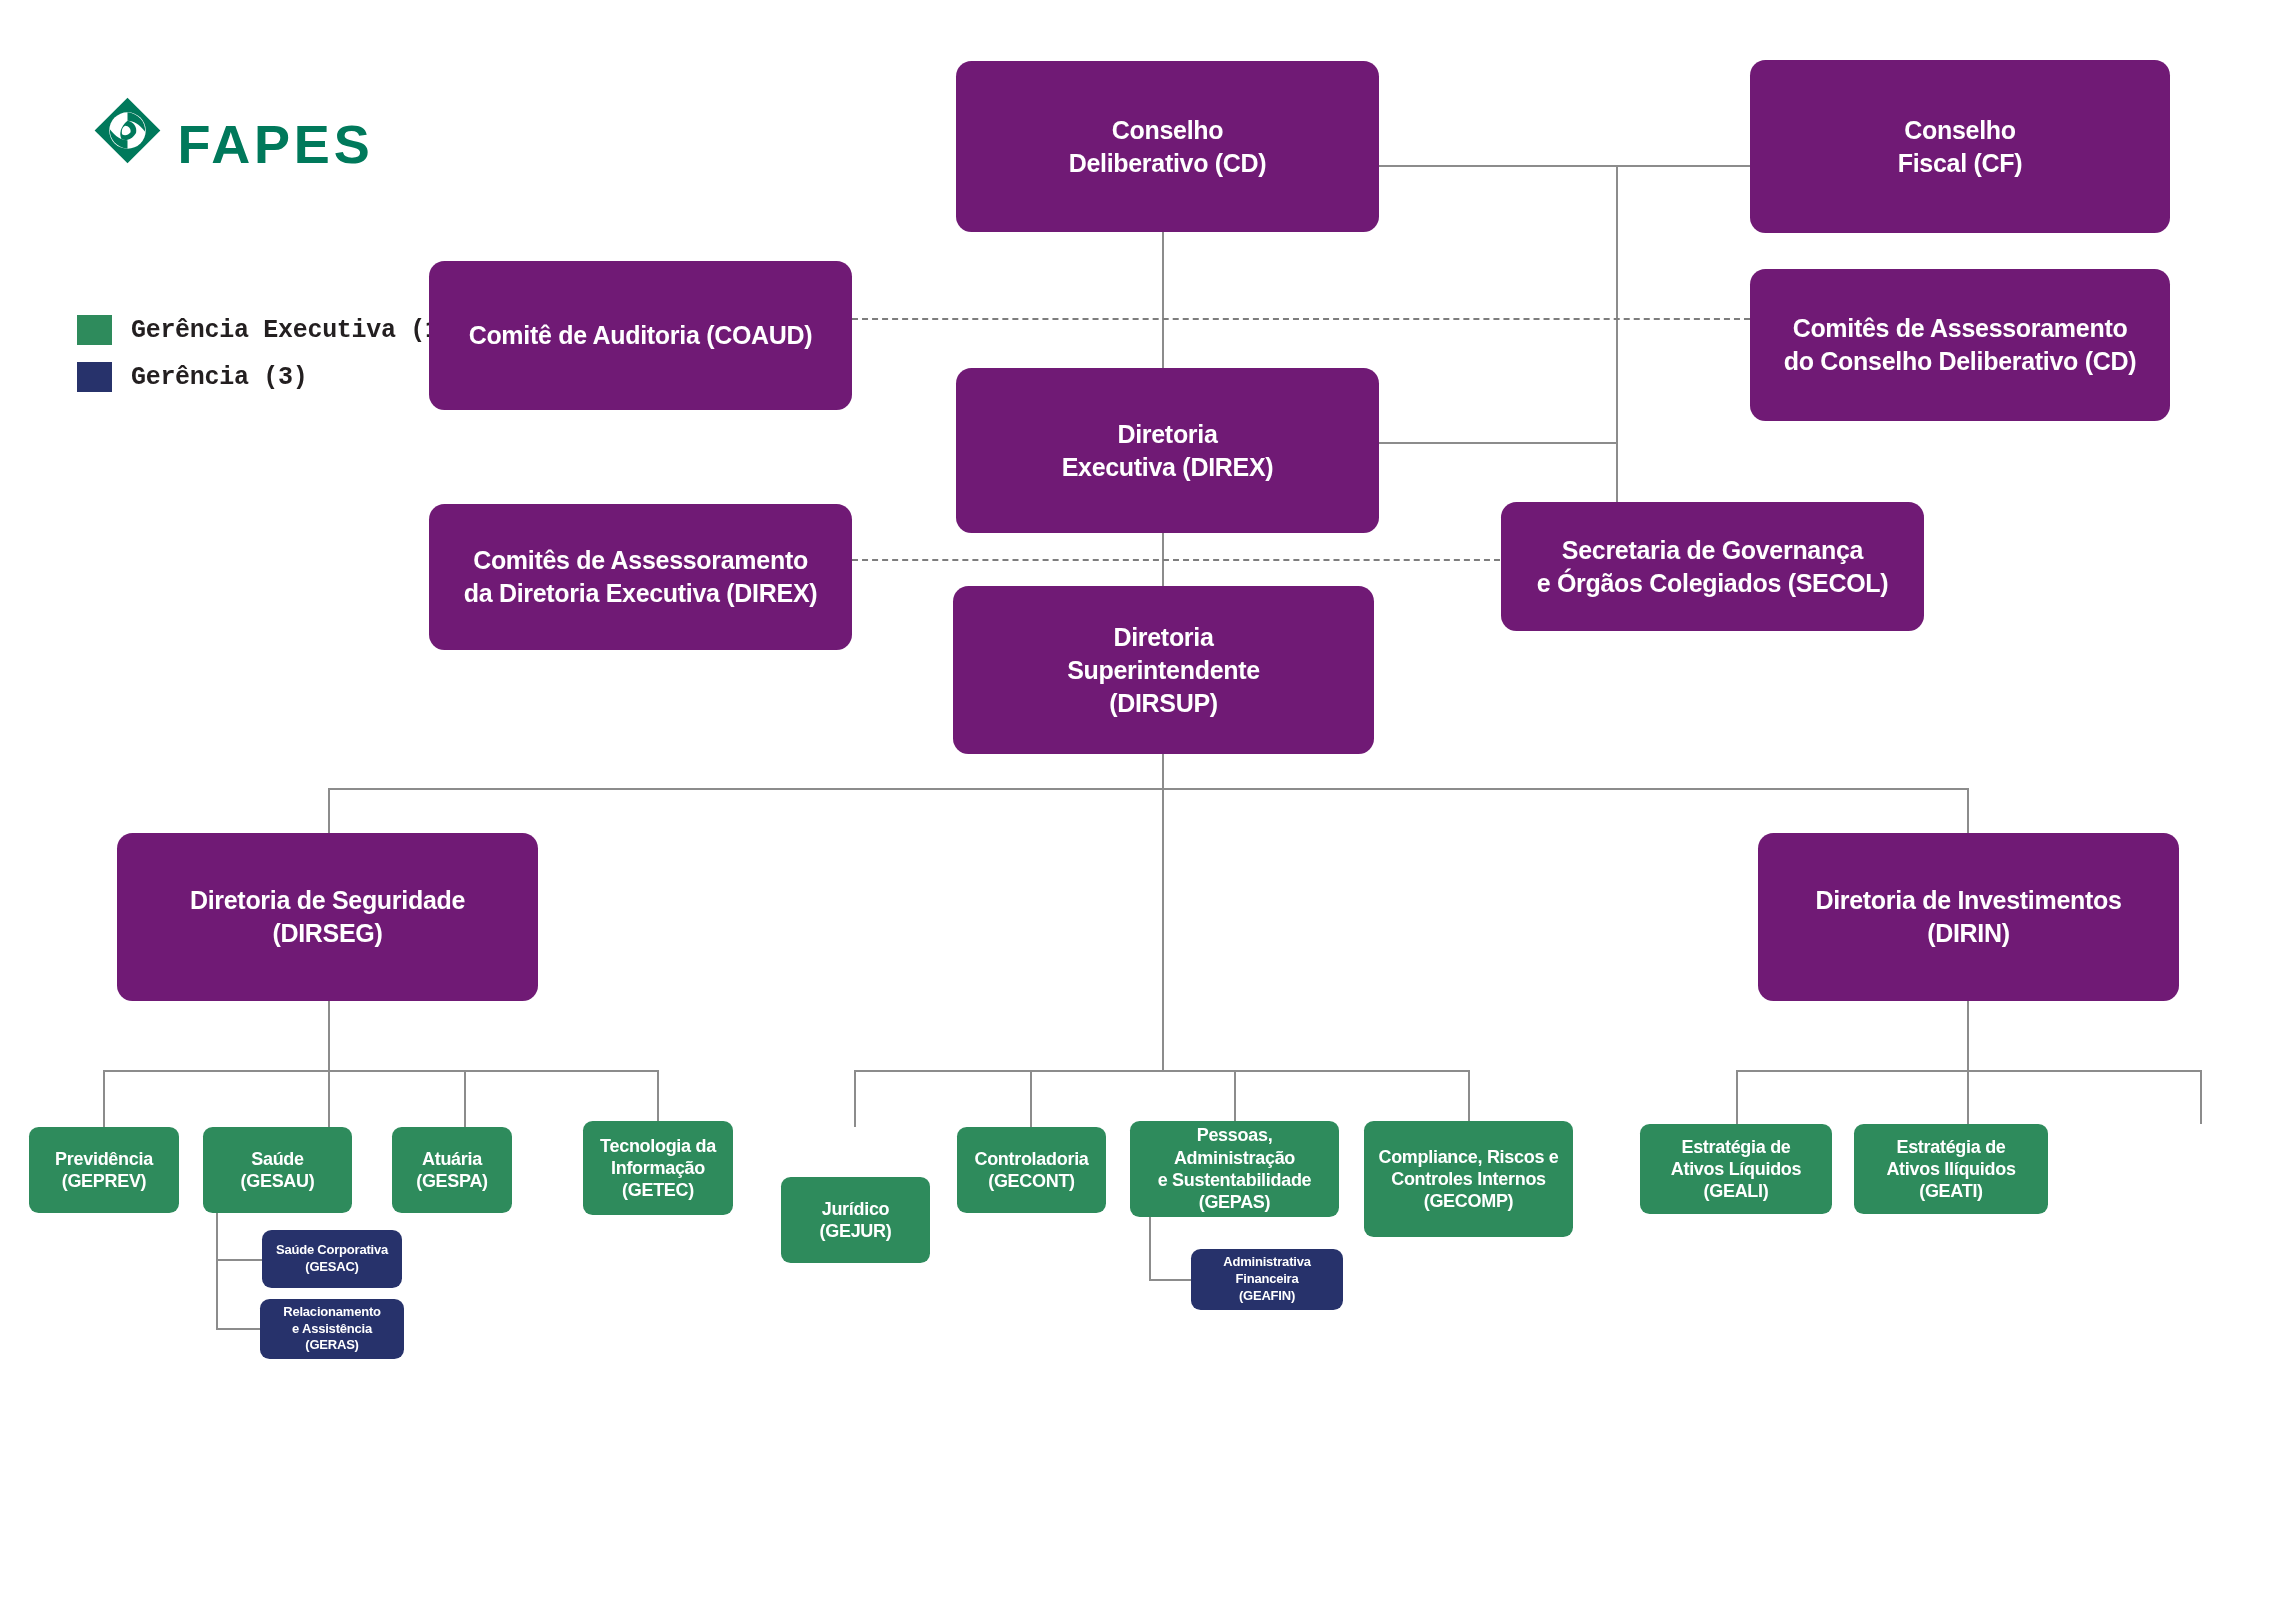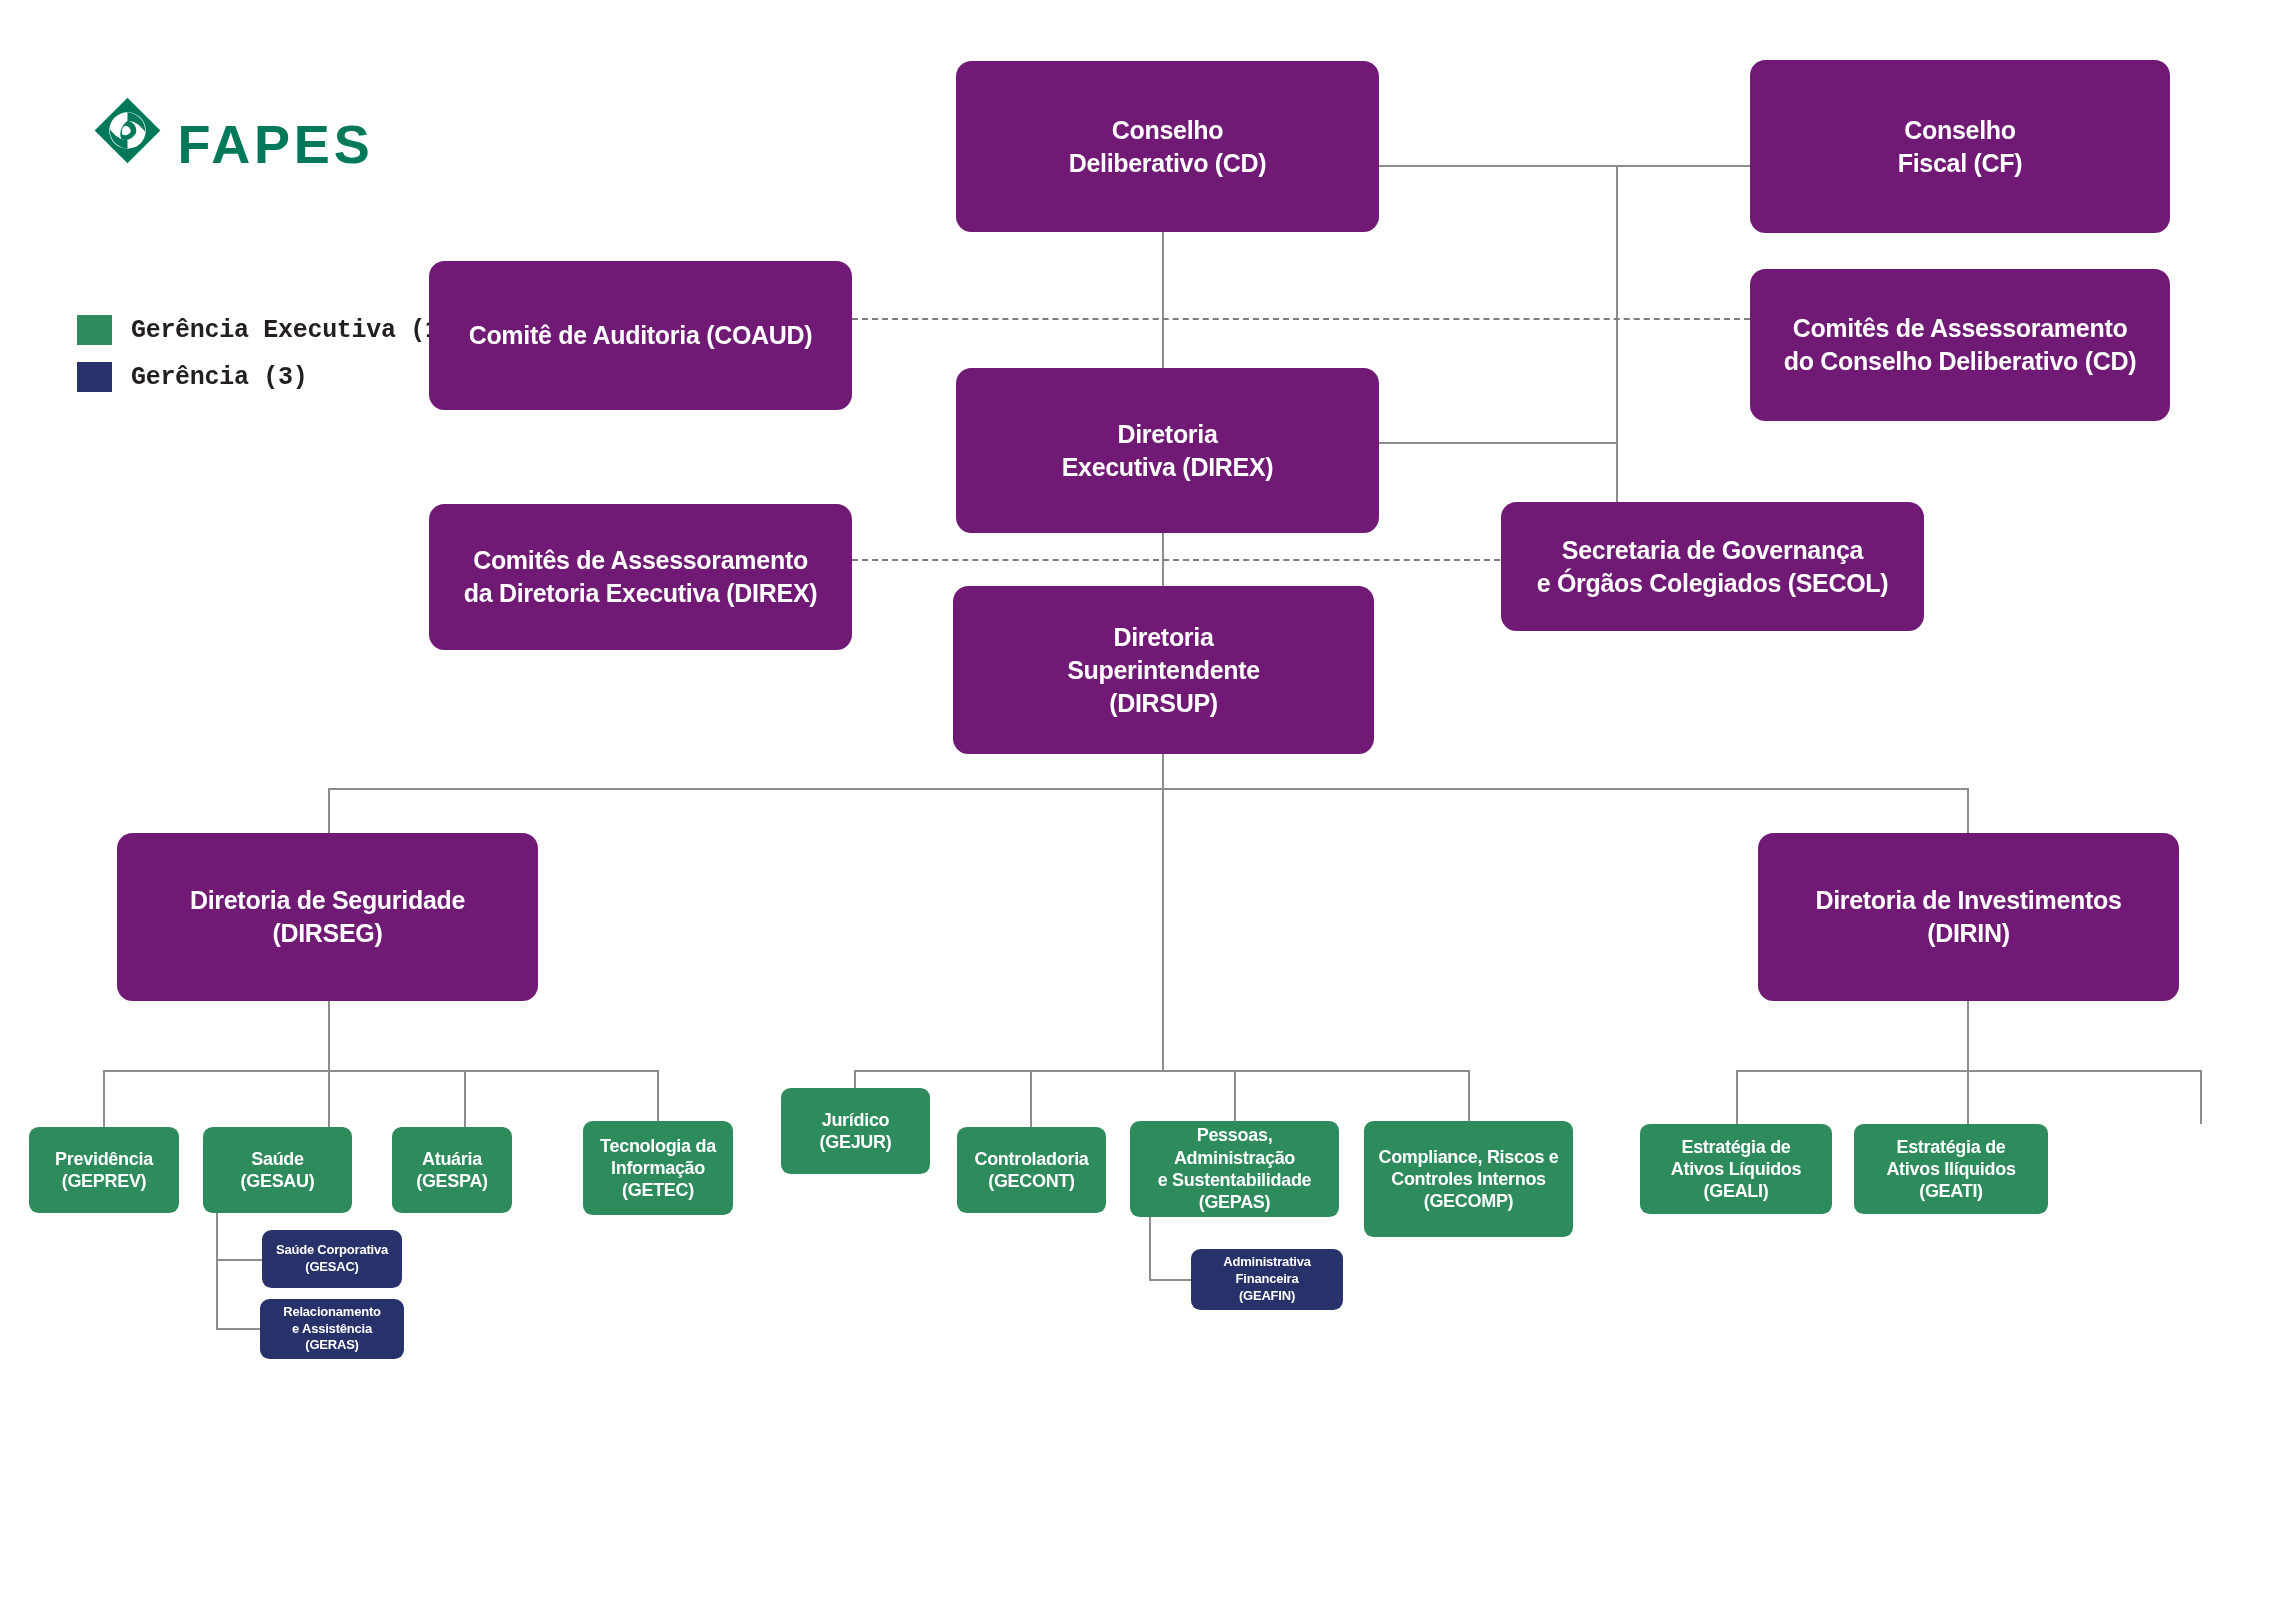--- a/index.html
+++ b/index.html
@@ -135,21 +135,21 @@
     </div>
     <div class="node exec" style="left: 392px; top: 1127px; width: 120px; height: 86px;">
       <div>Atuária</div>
       <div>(GESPA)</div>
     </div>
     <div class="node exec" style="left: 583px; top: 1121px; width: 150px; height: 94px; text-align: right;">
       <div>Tecnologia da</div>
       <div>Informação</div>
       <div>(GETEC)</div>
     </div>
-    <div class="node exec" style="left: 781px; top: 1088px; width: 149px; height: 86px;">
+    <div class="node exec" style="left: 781px; top: 1177px; width: 149px; height: 86px;">
       <div>Jurídico</div>
       <div>(GEJUR)</div>
     </div>
     <div class="node exec" style="left: 957px; top: 1127px; width: 149px; height: 86px;">
       <div>Controladoria</div>
       <div>(GECONT)</div>
     </div>
     <div class="node exec" style="left: 1130px; top: 1121px; width: 209px; height: 96px;">
       <div>Pessoas, Administração</div>
       <div>e Sustentabilidade</div>

